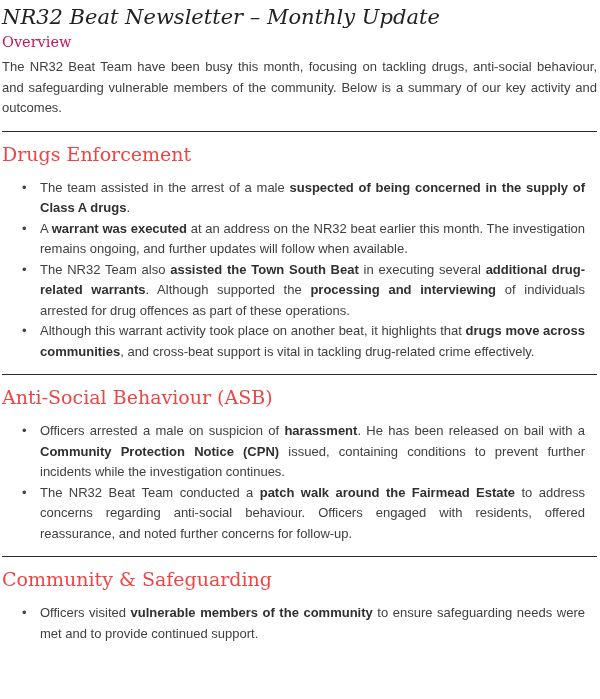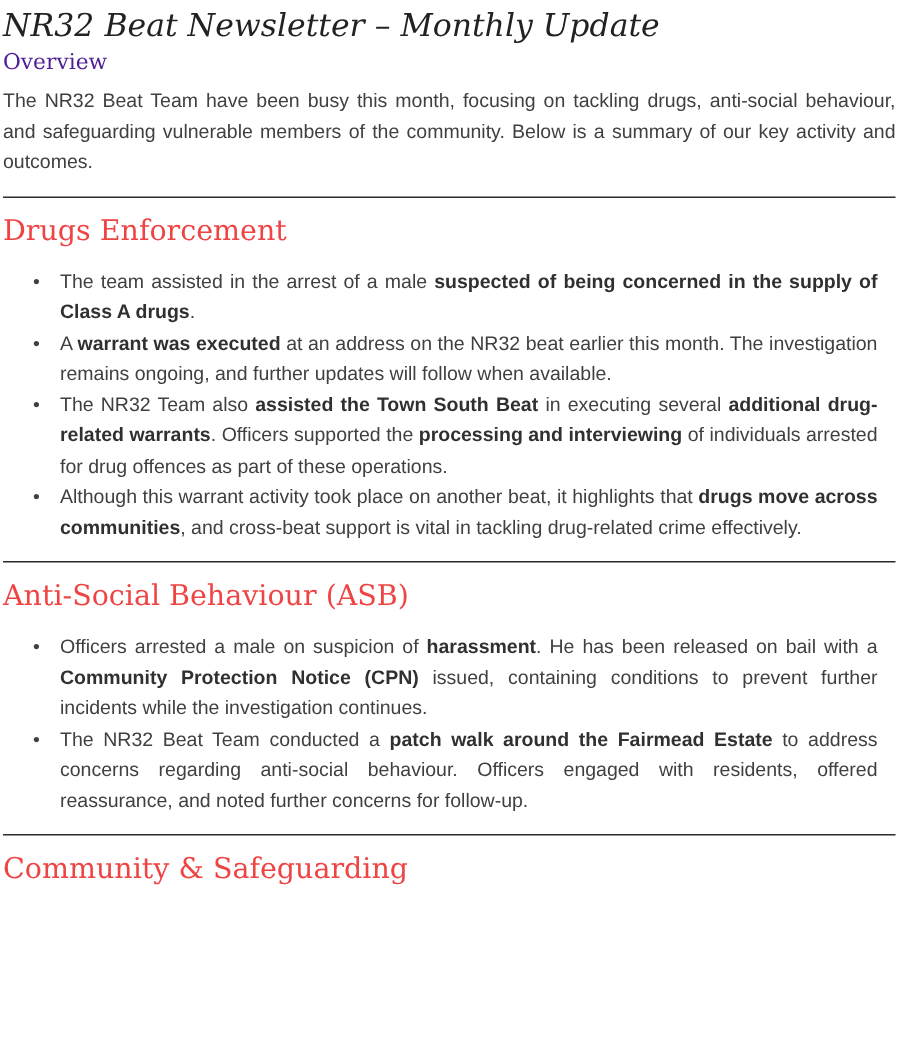--- a/index.html
+++ b/index.html
@@ -20,21 +20,21 @@
     line-height: 26px;
     color: #222222;
     margin: 1px 0 0 0;
     font-style: italic;
   }
   .h-sub {
     font-family: "DejaVu Serif", "Liberation Serif", serif;
     font-weight: 400;
     font-size: 14.5px;
     line-height: 20px;
-    color: #4c1d95;
+    color: #be185d;
     margin: 2px 0 5px 0;
   }
   .h-section {
     font-family: "DejaVu Serif", "Liberation Serif", serif;
     font-weight: 400;
     font-size: 19px;
     line-height: 23px;
     color: #ef4444;
     margin: 11px 0 7px 0;
   }
@@ -83,34 +83,37 @@
   <h2 class="h-sub">Overview</h2>
   <p class="body p-overview">The NR32 Beat Team have been busy this month, focusing on tackling drugs, anti-social behaviour, and safeguarding vulnerable members of the community. Below is a summary of our key activity and outcomes.</p>
 
   <hr class="rule">
 
   <section>
     <h2 class="h-section">Drugs Enforcement</h2>
     <ul class="bullets">
         <li><span>The team assisted in the arrest of a male </span><span class="b">suspected of being concerned in the supply of Class A drugs</span><span>.</span></li>
         <li><span>A </span><span class="b">warrant was executed</span><span> at an address on the NR32 beat earlier this month. The investigation remains ongoing, and further updates will follow when available.</span></li>
-        <li><span>The NR32 Team also </span><span class="b">assisted the Town South Beat</span><span> in executing several </span><span class="b">additional drug-related warrants</span><span>. Officers supported the </span><span class="b">processing and interviewing</span><span> of individuals arrested for drug offences as part of these operations.</span></li>
+        <li><span>The NR32 Team also </span><span class="b">assisted the Town South Beat</span><span> in executing several </span><span class="b">additional drug-related warrants</span><span>. Although supported the </span><span class="b">processing and interviewing</span><span> of individuals arrested for drug offences as part of these operations.</span></li>
         <li><span>Although this warrant activity took place on another beat, it highlights that </span><span class="b">drugs move across communities</span><span>, and cross-beat support is vital in tackling drug-related crime effectively.</span></li>
       </ul>
   </section>
 
   <hr class="rule">
 
   <section>
     <h2 class="h-section">Anti-Social Behaviour (ASB)</h2>
     <ul class="bullets">
         <li><span>Officers arrested a male on suspicion of </span><span class="b">harassment</span><span>. He has been released on bail with a </span><span class="b">Community Protection Notice (CPN)</span><span> issued, containing conditions to prevent further incidents while the investigation continues.</span></li>
         <li><span>The NR32 Beat Team conducted a </span><span class="b">patch walk around the Fairmead Estate</span><span> to address concerns regarding anti-social behaviour. Officers engaged with residents, offered reassurance, and noted further concerns for follow-up.</span></li>
       </ul>
   </section>
 
   <hr class="rule">
 
   <section>
     <h2 class="h-section">Community &amp; Safeguarding</h2>
+    <ul class="bullets">
+        <li><span>Officers visited </span><span class="b">vulnerable members of the community</span><span> to ensure safeguarding needs were met and to provide continued support.</span></li>
+      </ul>
   </section>
 
 </div>
 
 </body></html>

